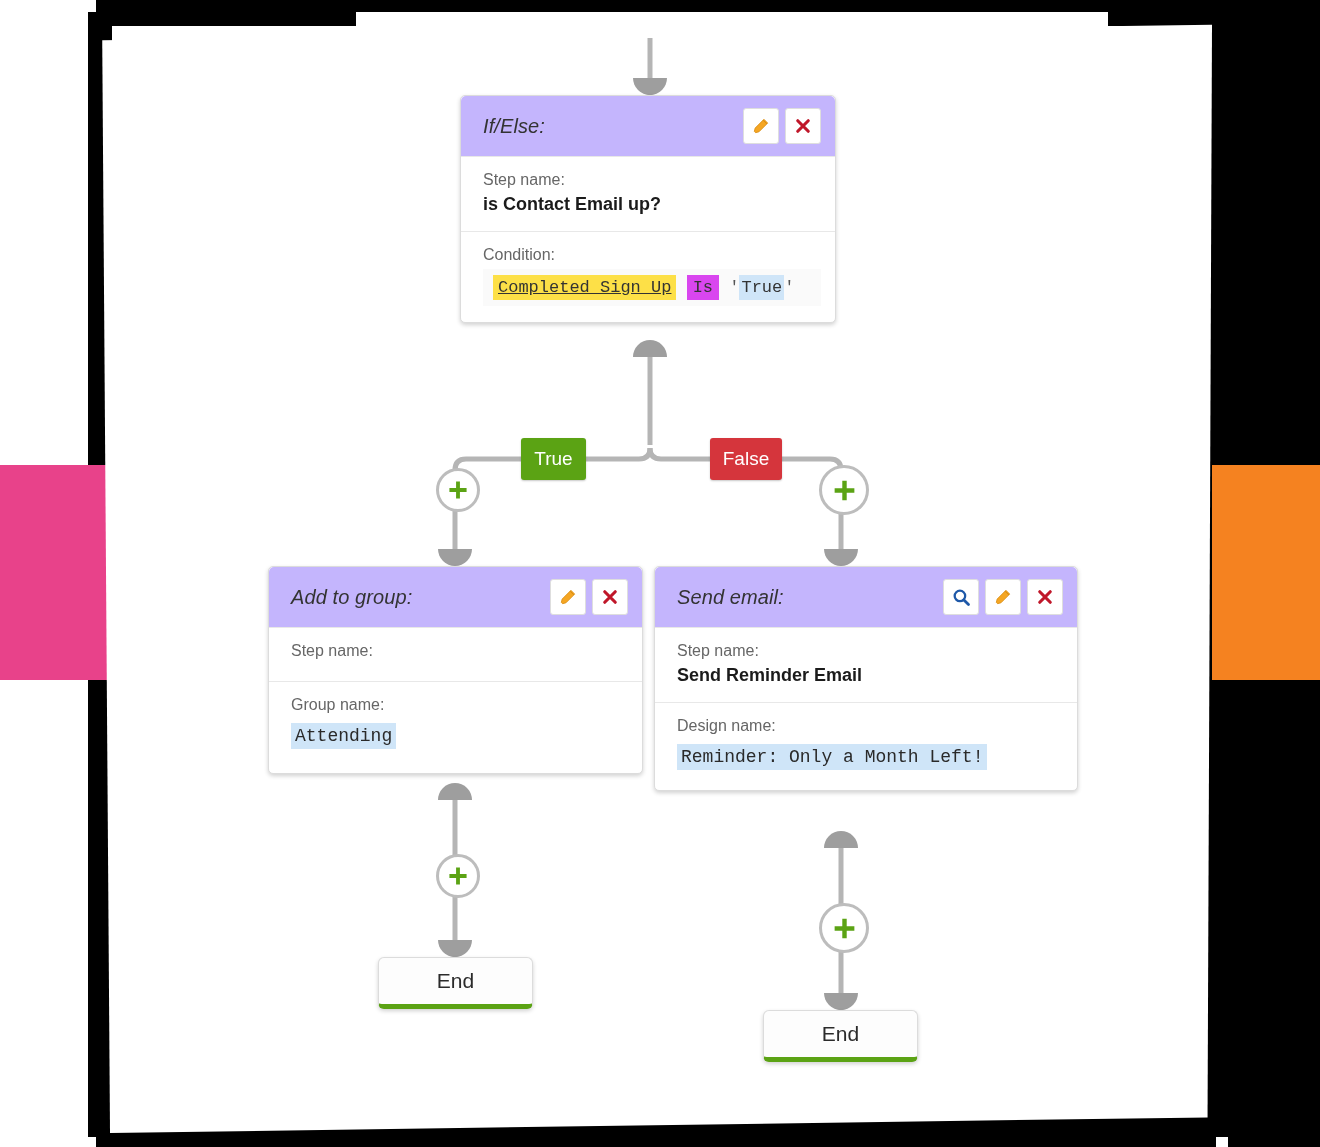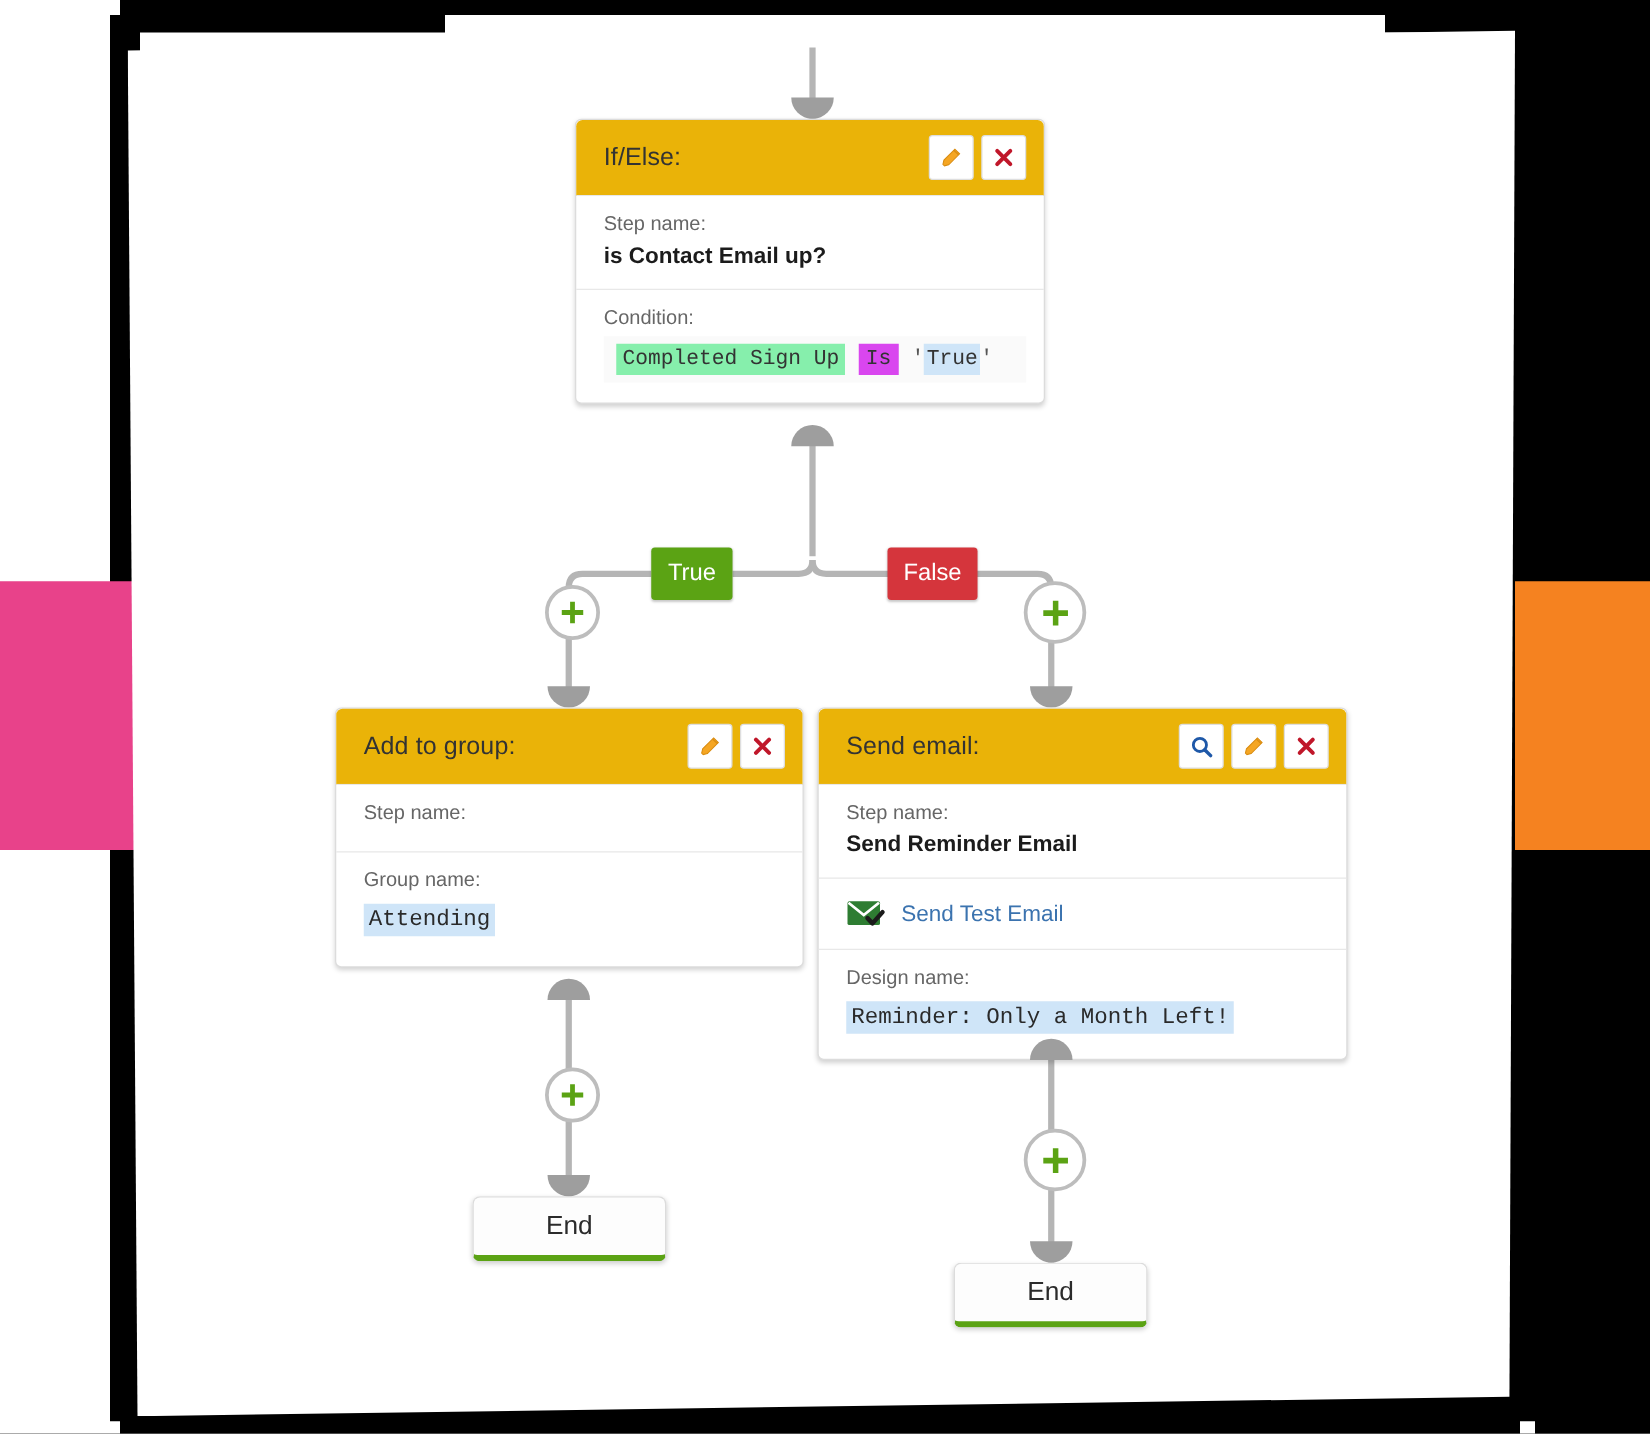--- a/index.html
+++ b/index.html
@@ -37,22 +37,23 @@
     background:#ffffff;
     border:1px solid #dcdcdc;
     border-radius:5px;
     box-shadow:0 2px 4px rgba(0,0,0,.18);
     box-sizing:border-box;
   }
   .card-head{
     display:flex;align-items:center;justify-content:space-between;
     padding:12px 14px 12px 22px;
     border-bottom:1px solid #e8e8e8;
-    background:#eab308;
+    background:#c4b5fd;
     border-radius:5px 5px 0 0;
+    font-style:italic;
   }
   .card-title{font-size:20px;color:#333;letter-spacing:.1px;}
   .head-actions{display:flex;gap:6px;}
   .icon-btn{
     width:34px;height:34px;
     border:1px solid #dedede;border-radius:3px;
     background:#fff;
     display:flex;align-items:center;justify-content:center;
     cursor:pointer;
   }
@@ -64,21 +65,21 @@
   
   .cond-box{
     background:#fafafa;
     padding:9px 10px;
     margin-top:4px;
     font-family:"Liberation Mono", monospace;
     font-size:17px;
     color:#333;
     white-space:nowrap;
   }
-  .tok-field{background:#86efac;padding:3px 5px;}
+  .tok-field{background:#fde047;padding:3px 5px;text-decoration:underline;}
   .tok-op{background:#d946ef;padding:3px 6px;text-align:center;}
   .tok-val{background:#cfe5f8;padding:3px 2px;}
   .quote{color:#555;}
 
   .mono-chip{
     display:inline-block;
     background:#cfe5f8;
     font-family:"Liberation Mono", monospace;
     font-size:18px;color:#2a2a2a;
     padding:3px 4px;margin-top:4px;
@@ -269,30 +270,20 @@
           <svg width="18" height="18" viewBox="0 0 24 24">
             <path d="M5 5l14 14M19 5L5 19" stroke="#c0172a" stroke-width="4.2" stroke-linecap="round"></path>
           </svg>
         </span>
       </span>
     </div>
     <div class="sec">
       <div class="lbl">Step name:</div>
       <div class="val-bold">Send Reminder Email</div>
     </div>
-    <div class="sec" style="padding-top:16px;padding-bottom:16px;">
-      <span class="test-link">
-        <svg width="32" height="24" viewBox="0 0 32 24">
-          <rect x="1" y="2" width="26" height="19" rx="1.5" fill="#2e7d32"></rect>
-          <path d="M1.8 3.2L14 13 26.2 3.2" fill="none" stroke="#ffffff" stroke-width="2.2"></path>
-          <path d="M17 15.5l4 4.2 8-9" fill="none" stroke="#1b1b1b" stroke-width="3.6" stroke-linecap="round" stroke-linejoin="round"></path>
-        </svg>
-        <span>Send Test Email</span>
-      </span>
-    </div>
     <div class="sec" style="padding-bottom:20px;">
       <div class="lbl">Design name:</div>
       <span class="mono-chip">Reminder: Only a Month Left!</span>
     </div>
   </div>
   <div class="knob knob-up" style="left:824px;top:831px;"></div>
 
   <div class="plus" style="left:436px;top:854px;">
     <svg width="20" height="20" viewBox="0 0 24 24">
       <path d="M12 4v16M4 12h16" stroke="#5ba314" stroke-width="4.6" stroke-linecap="square"></path>

